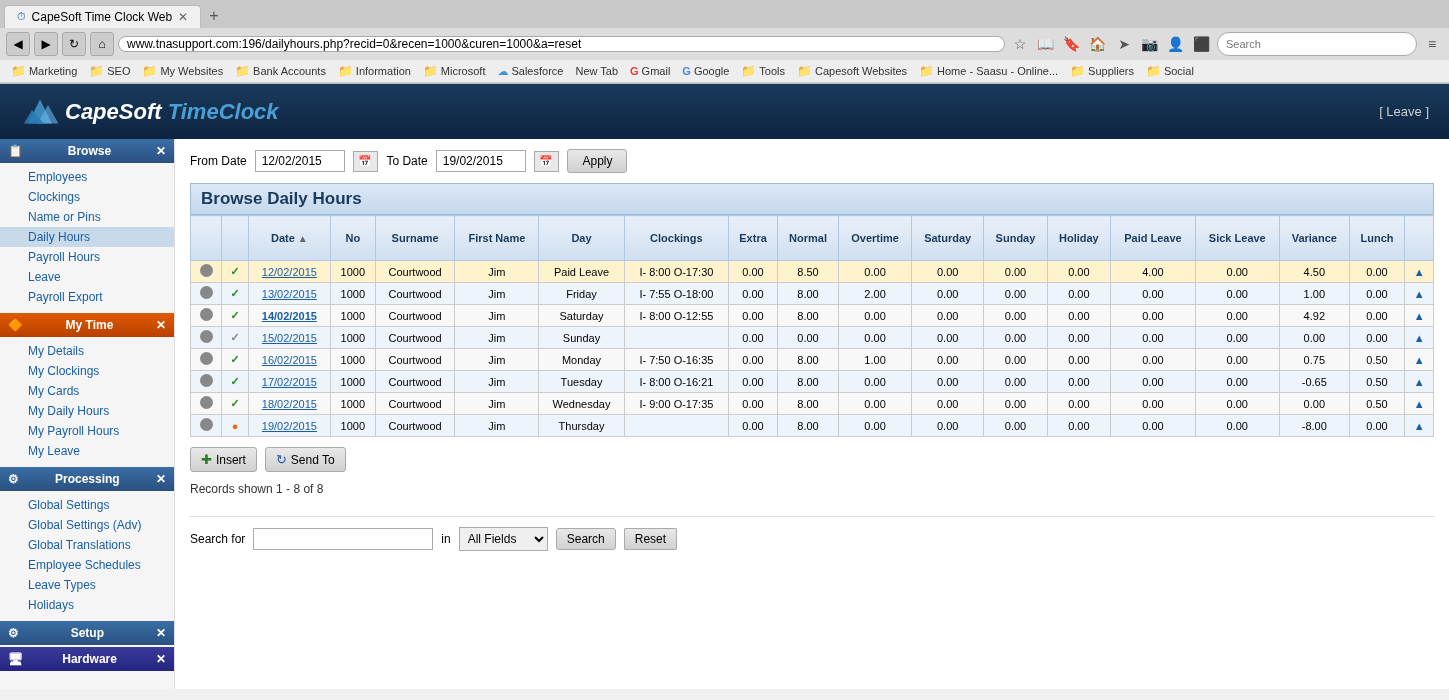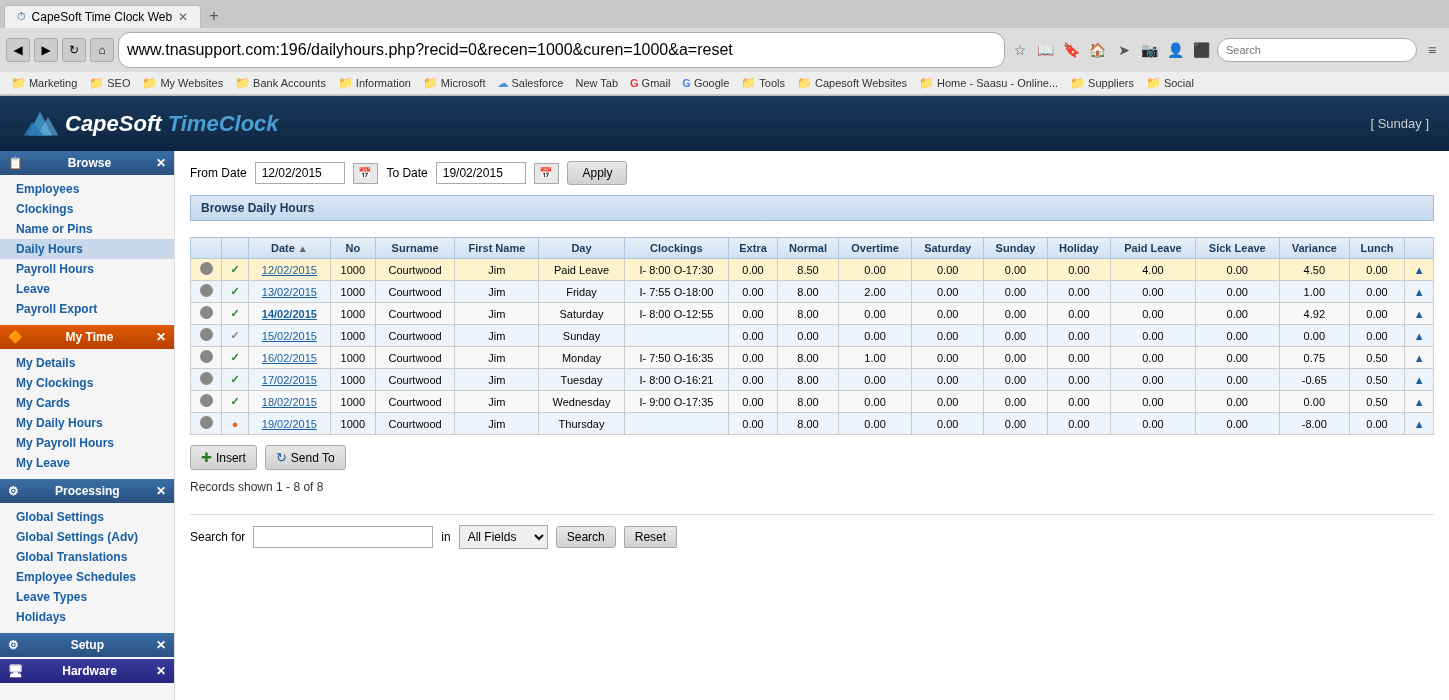--- a/index.html
+++ b/index.html
@@ -6,21 +6,21 @@
     body { font-family: Arial, sans-serif; font-size: 12px; background: #f0f0f0; }
 
     
     .browser-chrome { background: #ddd; border-bottom: 1px solid #bbb; }
     .tab-bar { display: flex; align-items: center; background: #c8c8c8; padding: 4px 4px 0; height: 28px; }
     .tab { background: #f0f0f0; border: 1px solid #bbb; border-bottom: none; padding: 4px 12px; font-size: 12px; border-radius: 4px 4px 0 0; display: flex; align-items: center; gap: 6px; }
     .tab-close { cursor: pointer; color: #666; }
     .tab-new { background: none; border: none; padding: 4px 8px; cursor: pointer; font-size: 16px; color: #555; }
     .address-bar-row { display: flex; align-items: center; padding: 4px 6px; gap: 4px; background: #ddd; }
     .nav-btn { background: #ccc; border: 1px solid #aaa; border-radius: 3px; width: 24px; height: 24px; cursor: pointer; font-size: 12px; display: flex; align-items: center; justify-content: center; }
-    .address-bar { flex: 1; height: 36px; border: 1px solid #aaa; border-radius: 12px; padding: 0 8px; font-size: 16px; background: white; }
+    .address-bar { flex: 1; height: 16px; border: 1px solid #aaa; border-radius: 12px; padding: 0 8px; font-size: 12px; background: white; }
     .search-bar { width: 200px; height: 24px; border: 1px solid #aaa; border-radius: 12px; padding: 0 8px; font-size: 11px; background: white; }
     .toolbar-icons { display: flex; gap: 4px; align-items: center; }
     .toolbar-icon { width: 22px; height: 22px; cursor: pointer; font-size: 14px; display: flex; align-items: center; justify-content: center; color: #555; }
     .bookmarks-bar { display: flex; align-items: center; padding: 2px 6px; gap: 2px; background: #eee; border-bottom: 1px solid #ccc; font-size: 11px; overflow: hidden; white-space: nowrap; }
     .bookmark { display: flex; align-items: center; gap: 3px; padding: 2px 5px; cursor: pointer; color: #333; text-decoration: none; }
     .folder-icon { color: #e8a000; font-size: 12px; }
     .cloud-icon { color: #4a90d9; font-size: 11px; }
 
     
     .app-wrapper { display: flex; flex-direction: column; height: calc(100vh - 95px); }
@@ -28,36 +28,36 @@
     .logo { display: flex; align-items: center; }
     .logo-text { color: white; font-size: 22px; font-weight: bold; }
     .logout-link { color: #ccc; font-size: 13px; cursor: pointer; }
     .app-body { display: flex; flex: 1; overflow: hidden; }
 
     
     .sidebar { width: 175px; background: #f5f5f5; border-right: 1px solid #ddd; overflow-y: auto; flex-shrink: 0; }
     .sidebar-section { margin-bottom: 2px; }
     .sidebar-header { background: linear-gradient(to bottom, #3a6ea5, #2a5080); color: white; padding: 5px 8px; font-size: 12px; font-weight: bold; display: flex; align-items: center; justify-content: space-between; cursor: pointer; }
     .sidebar-links { padding: 4px 0; }
-    .sidebar-link { display: block; padding: 3px 16px; color: #1a5fa5; text-decoration: none; font-size: 12px; cursor: pointer; font-weight: bold; }
+    .sidebar-link { display: block; padding: 3px 28px; color: #1a5fa5; text-decoration: none; font-size: 12px; cursor: pointer; }
     .sidebar-link.active { background: #c8daea; }
 
     
     .main-content { flex: 1; padding: 10px 15px; overflow-y: auto; background: white; }
     .date-filter { display: flex; align-items: center; gap: 8px; margin-bottom: 10px; font-size: 12px; }
     .date-filter label { font-weight: normal; text-align: right; }
     .date-input { border: 1px solid #aaa; padding: 3px 6px; font-size: 12px; width: 90px; }
     .cal-btn { border: 1px solid #aaa; background: #e8e8e8; padding: 3px 5px; cursor: pointer; font-size: 11px; }
     .apply-btn { background: linear-gradient(to bottom, #e8e8e8, #d0d0d0); border: 1px solid #aaa; padding: 4px 14px; cursor: pointer; font-size: 12px; border-radius: 3px; }
 
-    .section-title { background: linear-gradient(to bottom, #dce8f5, #c5d8ed); border: 1px solid #a0bcd5; padding: 5px 10px; font-size: 12px; font-weight: bold; color: #1a3a5c; margin-bottom: 16px; }
+    .section-title { background: linear-gradient(to bottom, #dce8f5, #c5d8ed); border: 1px solid #a0bcd5; padding: 5px 10px; font-size: 17px; font-weight: bold; color: #1a3a5c; margin-bottom: 0; }
 
     
     .data-table { width: 100%; border-collapse: collapse; font-size: 11px; }
-    .data-table th { background: linear-gradient(to bottom, #e8f0f8, #d0dff0); border: 1px solid #b0c8e0; padding: 4px 6px; text-align: center; color: #1a3a5c; font-weight: bold; white-space: nowrap; }
+    .data-table th { background: linear-gradient(to bottom, #e8f0f8, #d0dff0); border: 1px solid #b0c8e0; padding: 16px 6px; text-align: center; color: #1a3a5c; font-weight: bold; white-space: nowrap; }
     .data-table th.sortable { cursor: pointer; }
     .data-table td { border: 1px solid #ccc; padding: 3px 6px; text-align: center; white-space: nowrap; }
     .data-table tr:nth-child(odd) { background: #f8f8f8; }
     .data-table tr:nth-child(even) { background: #edf4fb; }
     .sort-icon { color: #666; font-size: 10px; }
     .highlight-row { background: #fff3cd !important; }
 
     
     .action-buttons { display: flex; gap: 8px; margin: 10px 0; }
     .action-btn { display: flex; align-items: center; gap: 4px; border: 1px solid #aaa; background: linear-gradient(to bottom, #e8e8e8, #d0d0d0); padding: 4px 10px; cursor: pointer; font-size: 12px; border-radius: 3px; }
@@ -130,21 +130,21 @@
       <svg class="logo-mountain" viewBox="0 0 50 40">
         <polygon points="25,5 10,35 40,35" fill="#4a9fd4" opacity="0.8"></polygon>
         <polygon points="35,12 22,35 48,35" fill="#6ab8e8" opacity="0.6"></polygon>
         <polygon points="15,18 5,35 30,35" fill="#2a7ab4" opacity="0.9"></polygon>
       </svg>
       <span class="logo-text">
         <span style="font-style:italic; color:white;">CapeSoft</span>
         <span style="color:#4a9fd4; font-style:italic;">TimeClock</span>
       </span>
     </div>
-    <span class="logout-link">[ Sunday ]</span>
+    <span class="logout-link">[ Leave ]</span>
   </div>
 
   <div class="app-body">
 
     <div class="sidebar">
 
       <div class="sidebar-section">
         <div class="sidebar-header">
           <span>📋</span>
           <span>Browse</span>

